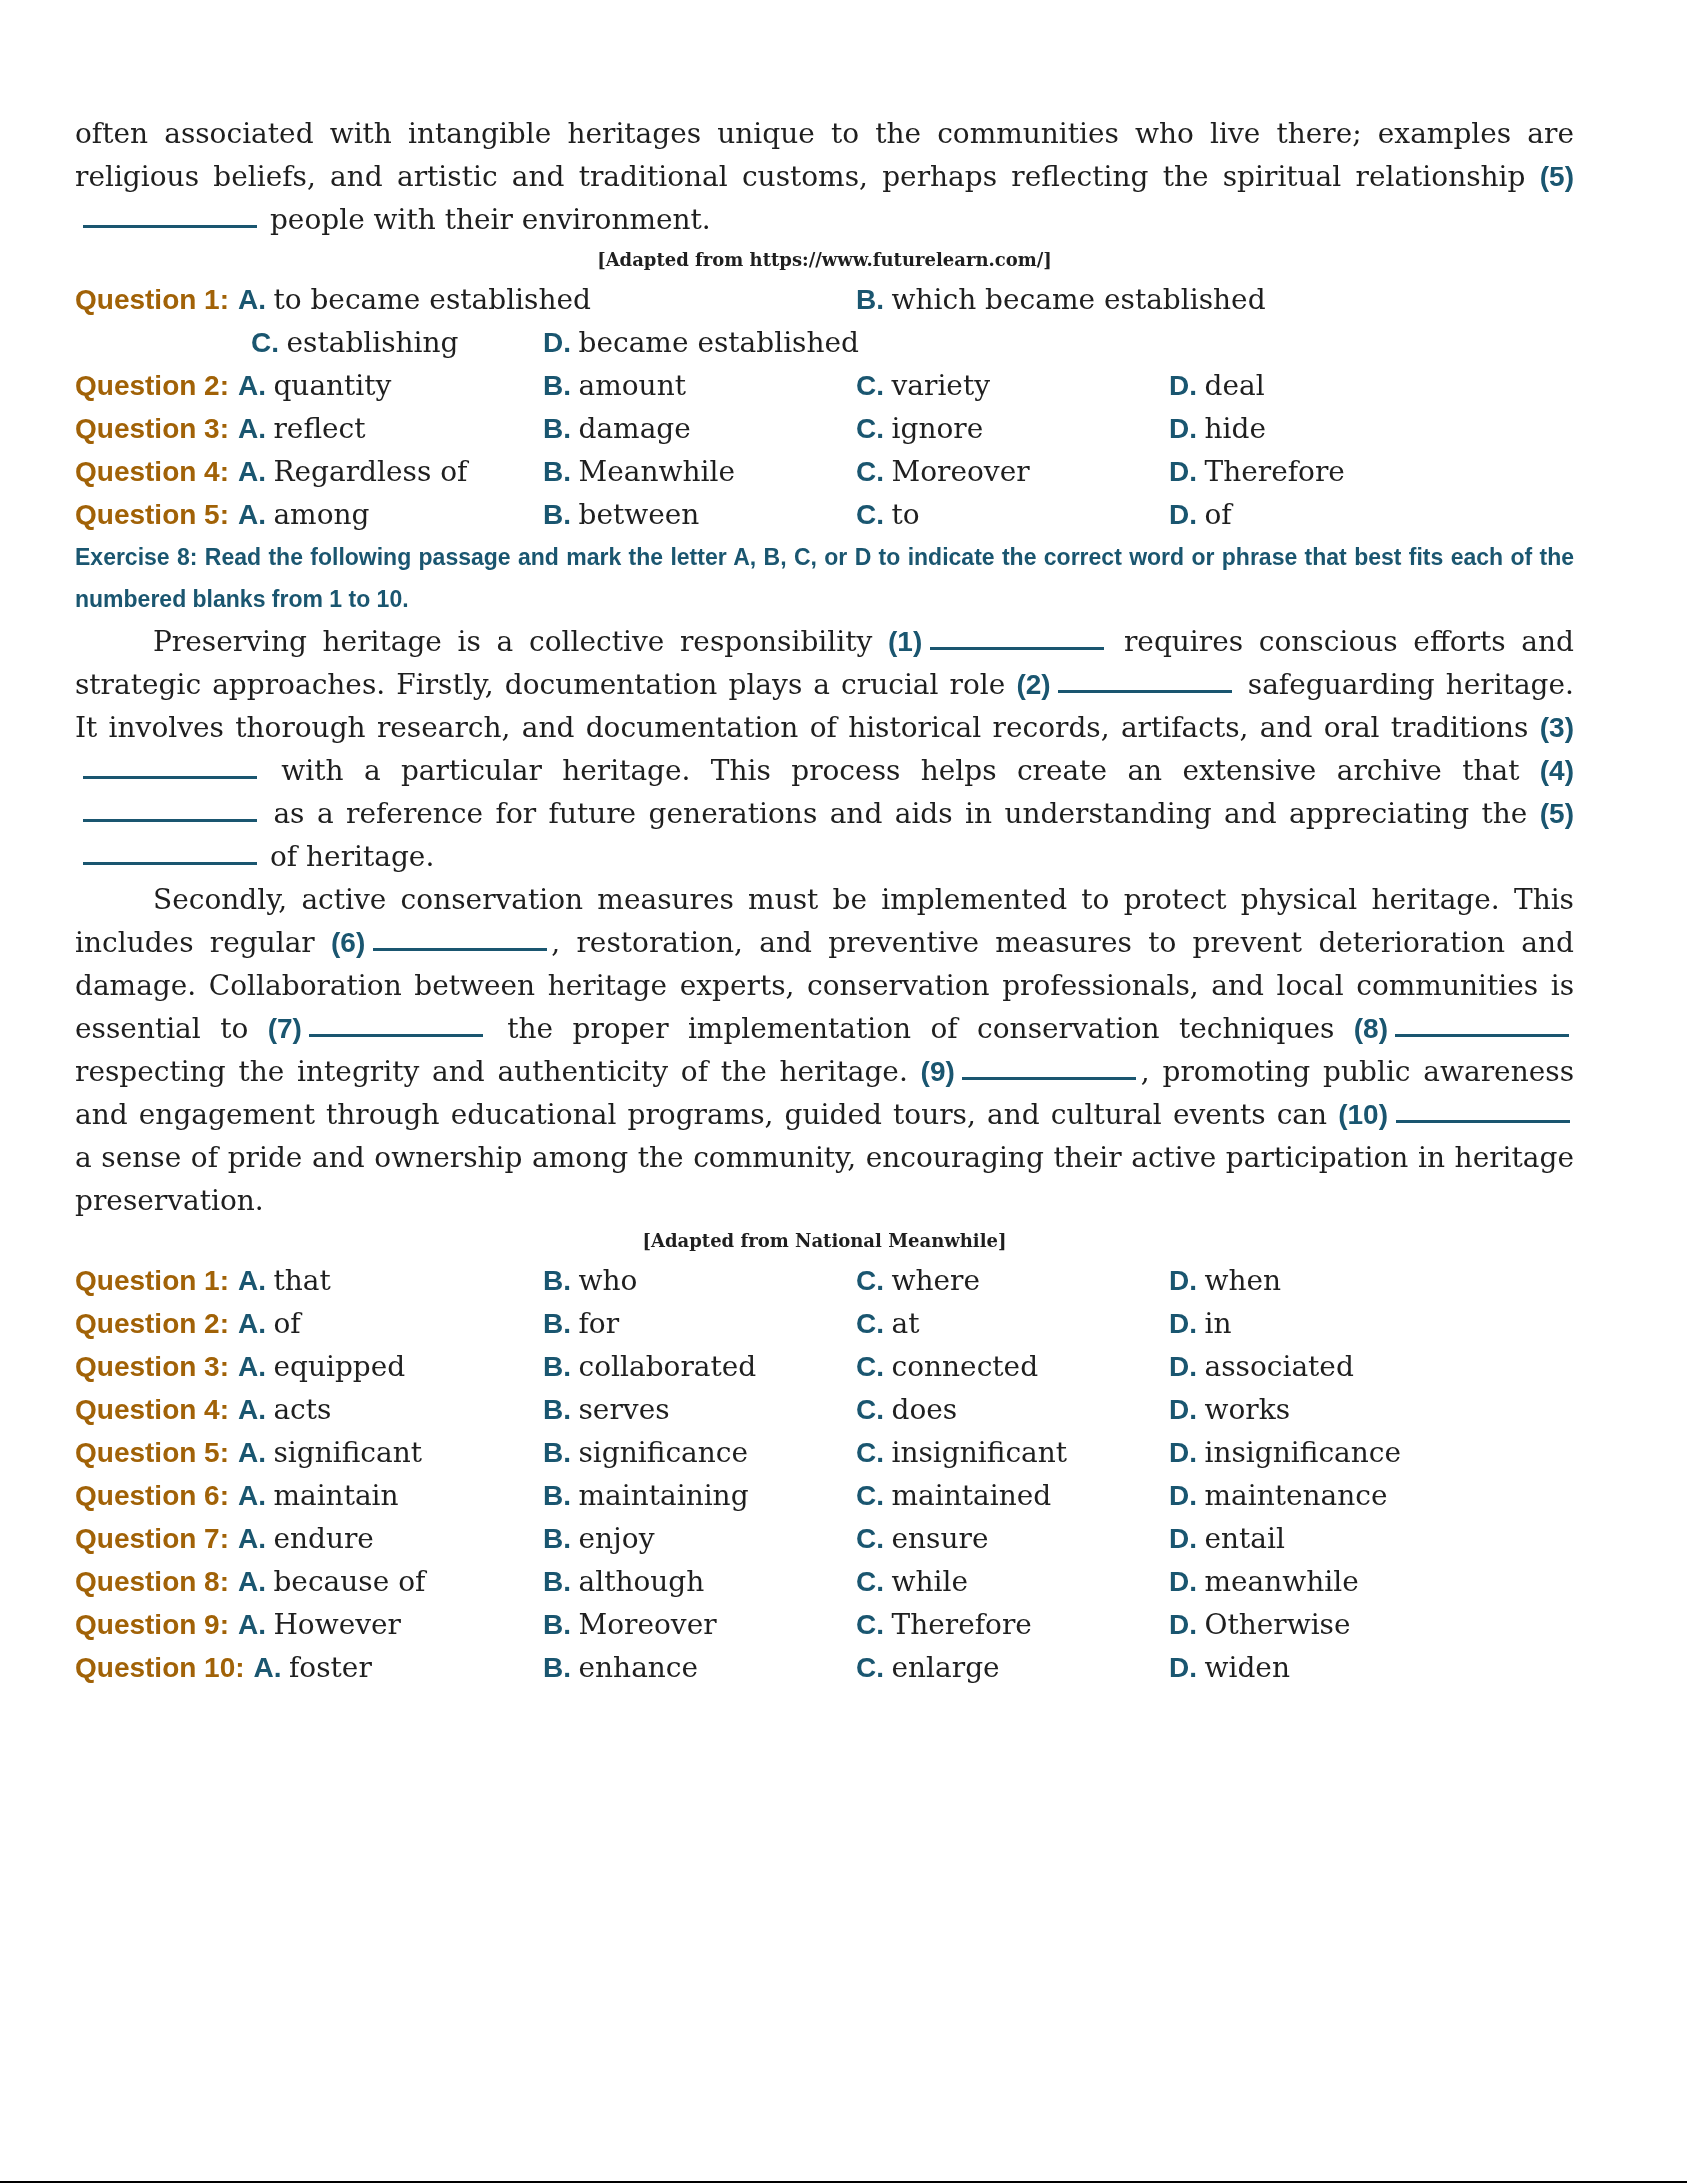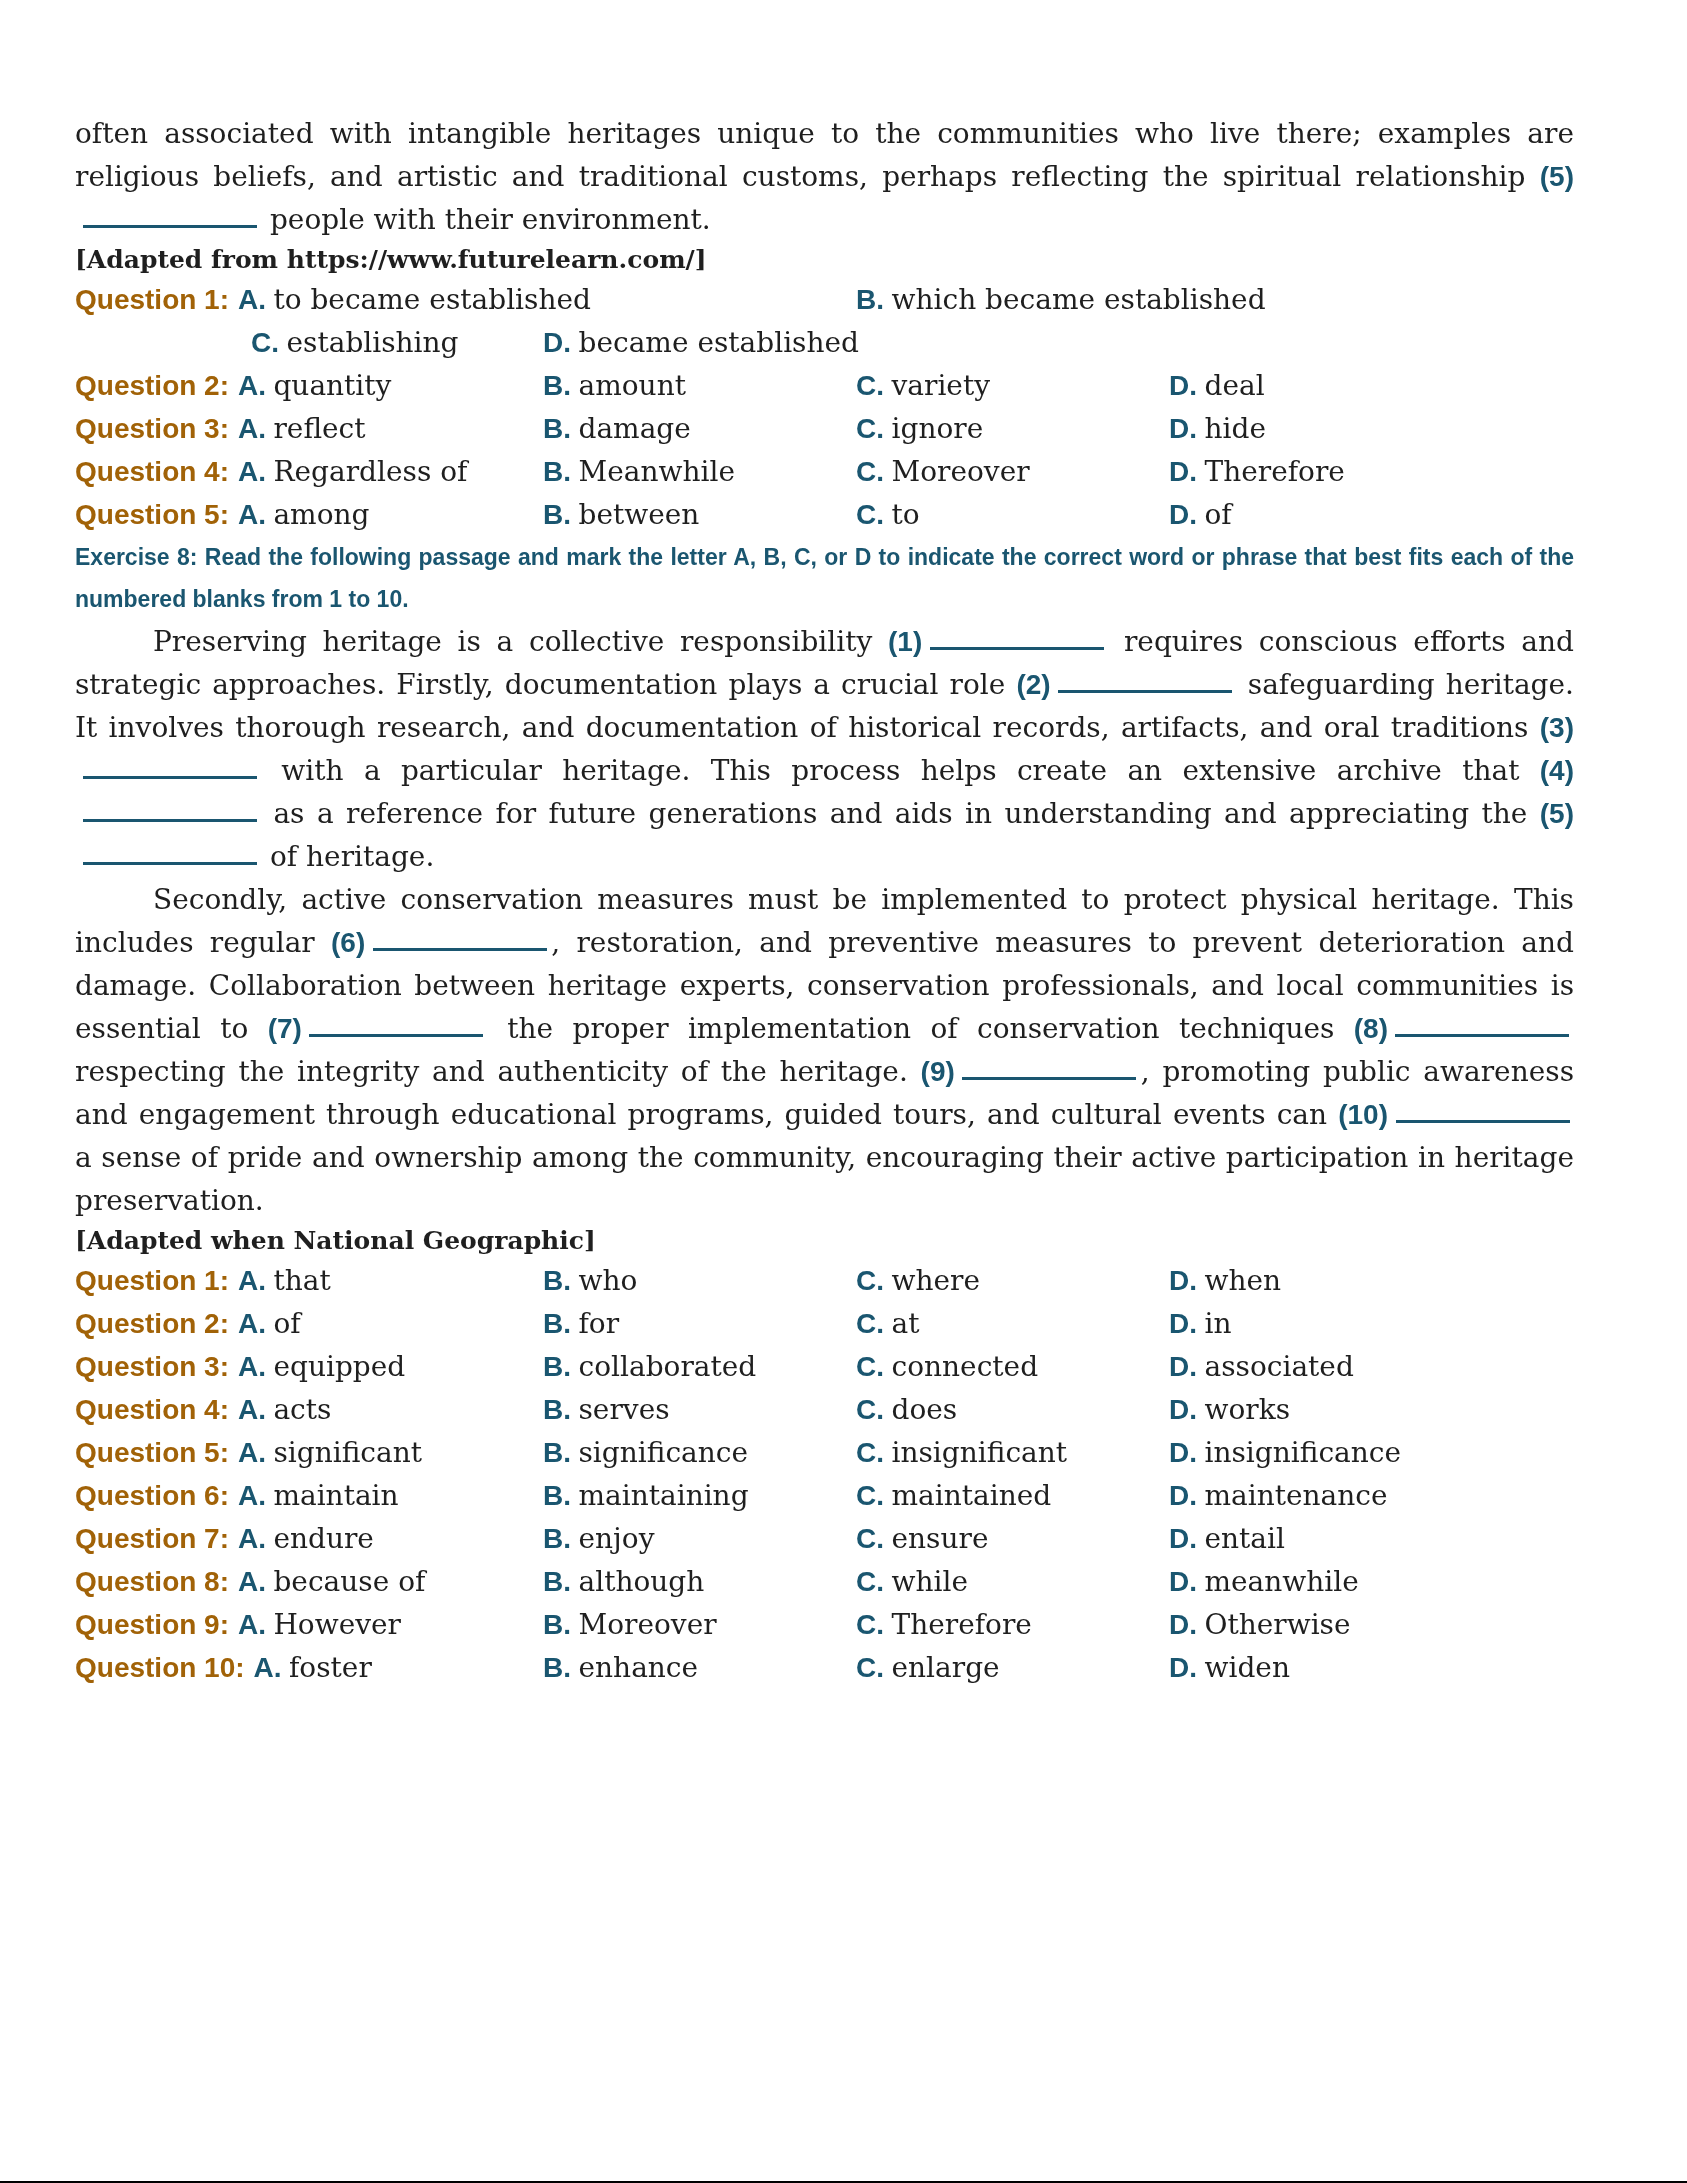--- a/index.html
+++ b/index.html
@@ -10,21 +10,21 @@
     font-size: 28px; color: #1f1f1f; line-height: 43px;
   }
   .para { text-align: justify; margin: 0; }
   .indent { text-indent: 78px; }
   .num { font-family: "Liberation Sans", "DejaVu Sans", sans-serif; font-weight: bold; color: #1a5670; }
   .blank {
     display: inline-block; width: 174px; height: 3px; background: #1a5670;
     vertical-align: baseline; margin-left: 7.5px; margin-right: 4.5px;
     position: relative; top: -1.5px;
   }
-  .source { text-align: left; font-weight: bold; font-size: 25px; line-height: 37px; }
+  .source { text-align: center; font-weight: bold; font-size: 18px; line-height: 37px; }
   .qrow { display: flex; height: 43px; align-items: baseline; white-space: nowrap; }
   .qcol { display: inline-block; }
   .c0 { width: 468px; }
   .c1 { width: 313px; }
   .c2 { width: 313px; }
   .c3 { width: 313px; }
   .qlabel { font-family: "Liberation Sans", "DejaVu Sans", sans-serif; font-weight: bold; color: #a16207; }
   .letter { font-family: "Liberation Sans", "DejaVu Sans", sans-serif; font-weight: bold; color: #1a5670; margin-right: 7.5px; }
   .exercise {
     font-family: "Liberation Sans", "DejaVu Sans", sans-serif; font-weight: bold; color: #1a5670;
@@ -87,21 +87,21 @@
           <span class="qcol c1"><span class="letter">B.</span><span>between</span></span>
           <span class="qcol c2"><span class="letter">C.</span><span>to</span></span>
           <span class="qcol c3"><span class="letter">D.</span><span>of</span></span>
         </div>
       </div>
   </div>
 
   <p class="exercise">Exercise 8: Read the following passage and mark the letter A, B, C, or D to indicate the correct word or phrase that best fits each of the numbered blanks from 1 to 10.</p>
   <p class="para indent" id="ex8-p1"><span>Preserving heritage is a collective responsibility </span><span class="num">(1)</span><span class="blank"></span><span> requires conscious efforts and strategic approaches. Firstly, documentation plays a crucial role </span><span class="num">(2)</span><span class="blank"></span><span> safeguarding heritage. It involves thorough research, and documentation of historical records, artifacts, and oral traditions </span><span class="num">(3)</span><span class="blank"></span><span> with a particular heritage. This process helps create an extensive archive that </span><span class="num">(4)</span><span class="blank"></span><span> as a reference for future generations and aids in understanding and appreciating the </span><span class="num">(5)</span><span class="blank"></span><span> of heritage.</span></p>
   <p class="para indent" id="ex8-p2"><span>Secondly, active conservation measures must be implemented to protect physical heritage. This includes regular </span><span class="num">(6)</span><span class="blank"></span><span>, restoration, and preventive measures to prevent deterioration and damage. Collaboration between heritage experts, conservation professionals, and local communities is essential to </span><span class="num">(7)</span><span class="blank"></span><span> the proper implementation of conservation techniques </span><span class="num">(8)</span><span class="blank"></span><span> respecting the integrity and authenticity of the heritage. </span><span class="num">(9)</span><span class="blank"></span><span>, promoting public awareness and engagement through educational programs, guided tours, and cultural events can </span><span class="num">(10)</span><span class="blank"></span><span> a sense of pride and ownership among the community, encouraging their active participation in heritage preservation.</span></p>
-  <div class="source">[Adapted when National Geographic]</div>
+  <div class="source">[Adapted from National Meanwhile]</div>
   <div id="ex8-rows">
       <div class="qrow">
         <span class="qcol c0"><span class="qlabel">Question 1:</span> <span class="letter">A.</span><span>that</span></span>
         <span class="qcol c1"><span class="letter">B.</span><span>who</span></span>
         <span class="qcol c2"><span class="letter">C.</span><span>where</span></span>
         <span class="qcol c3"><span class="letter">D.</span><span>when</span></span>
       </div>
       <div class="qrow">
         <span class="qcol c0"><span class="qlabel">Question 2:</span> <span class="letter">A.</span><span>of</span></span>
         <span class="qcol c1"><span class="letter">B.</span><span>for</span></span>

